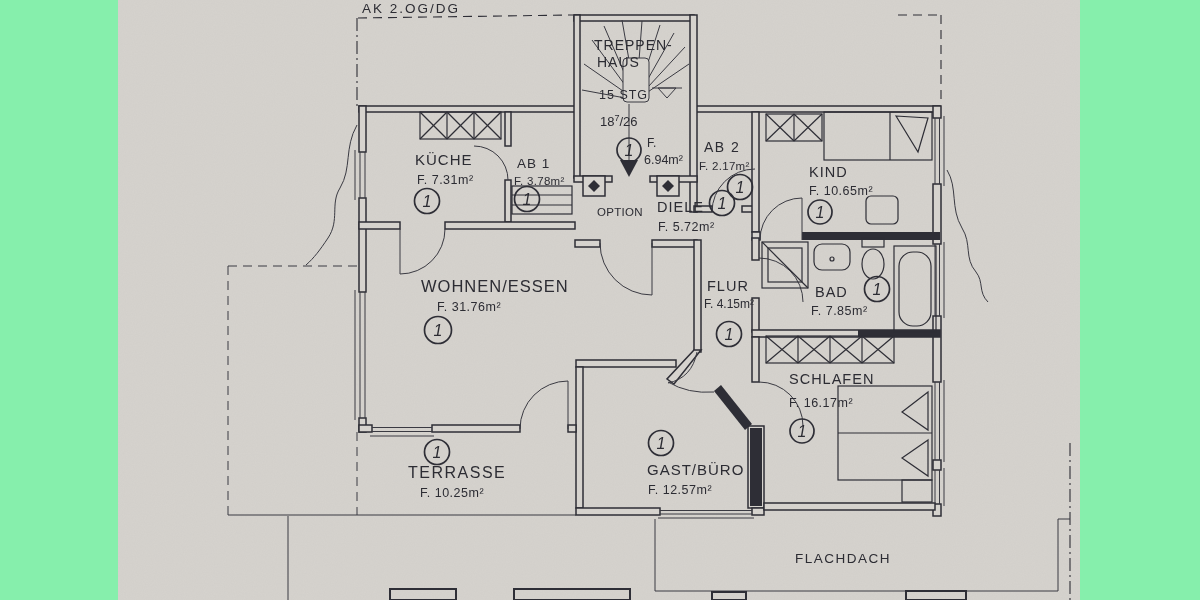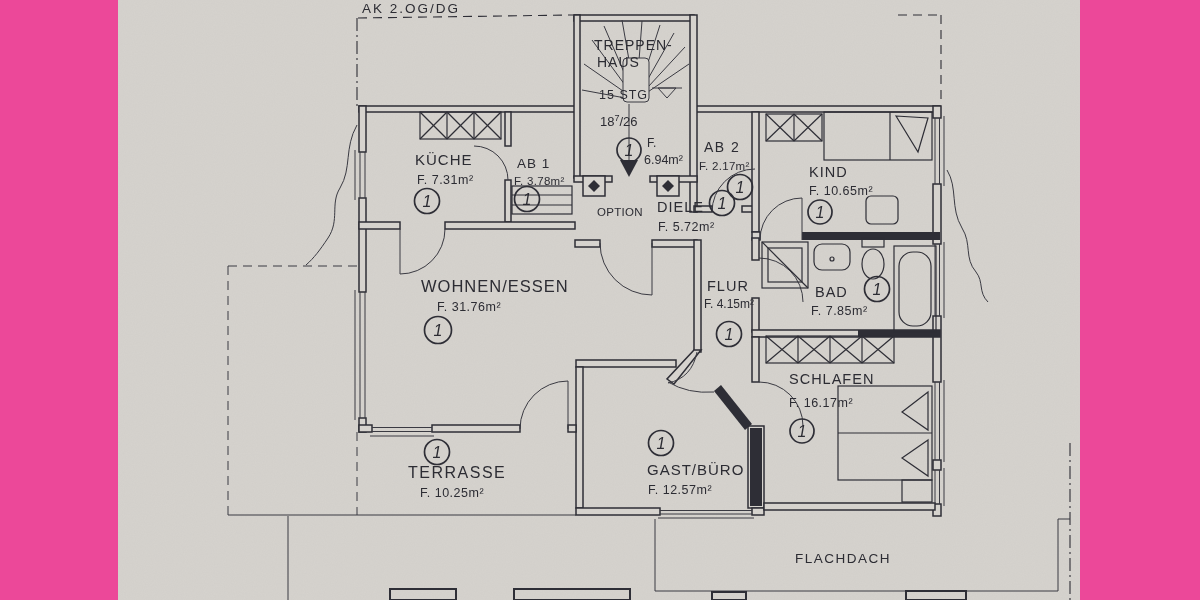--- a/index.html
+++ b/index.html
@@ -1,16 +1,16 @@
 <!DOCTYPE html>
 <html><head>
 <meta charset="utf-8">
 <style>
   html,body{margin:0;padding:0;background:#ffffff;}
-  .stage{width:1200px;height:600px;position:relative;overflow:hidden;background:#ec4899;}
+  .stage{width:1200px;height:600px;position:relative;overflow:hidden;background:#86efac;}
   svg{display:block;}
   svg text{font-family:"Liberation Sans","DejaVu Sans",sans-serif;fill:#2c2c33;}
   .w   {fill:#d6d3ce;stroke:#2e2e36;stroke-width:1.5;}
   .wd  {fill:#2e2e36;stroke:none;}
   .tl  {stroke:#2e2e36;stroke-width:1.1;fill:none;}
   .tn  {stroke:#3a3a42;stroke-width:1;fill:none;}
   .tl2 {stroke:#2e2e36;stroke-width:2;fill:none;}
   .arc {stroke:#3a3a42;stroke-width:1;fill:none;}
   .fur {stroke:#2e2e36;stroke-width:1.2;fill:none;}
   .dash{stroke-dasharray:9 6;}

